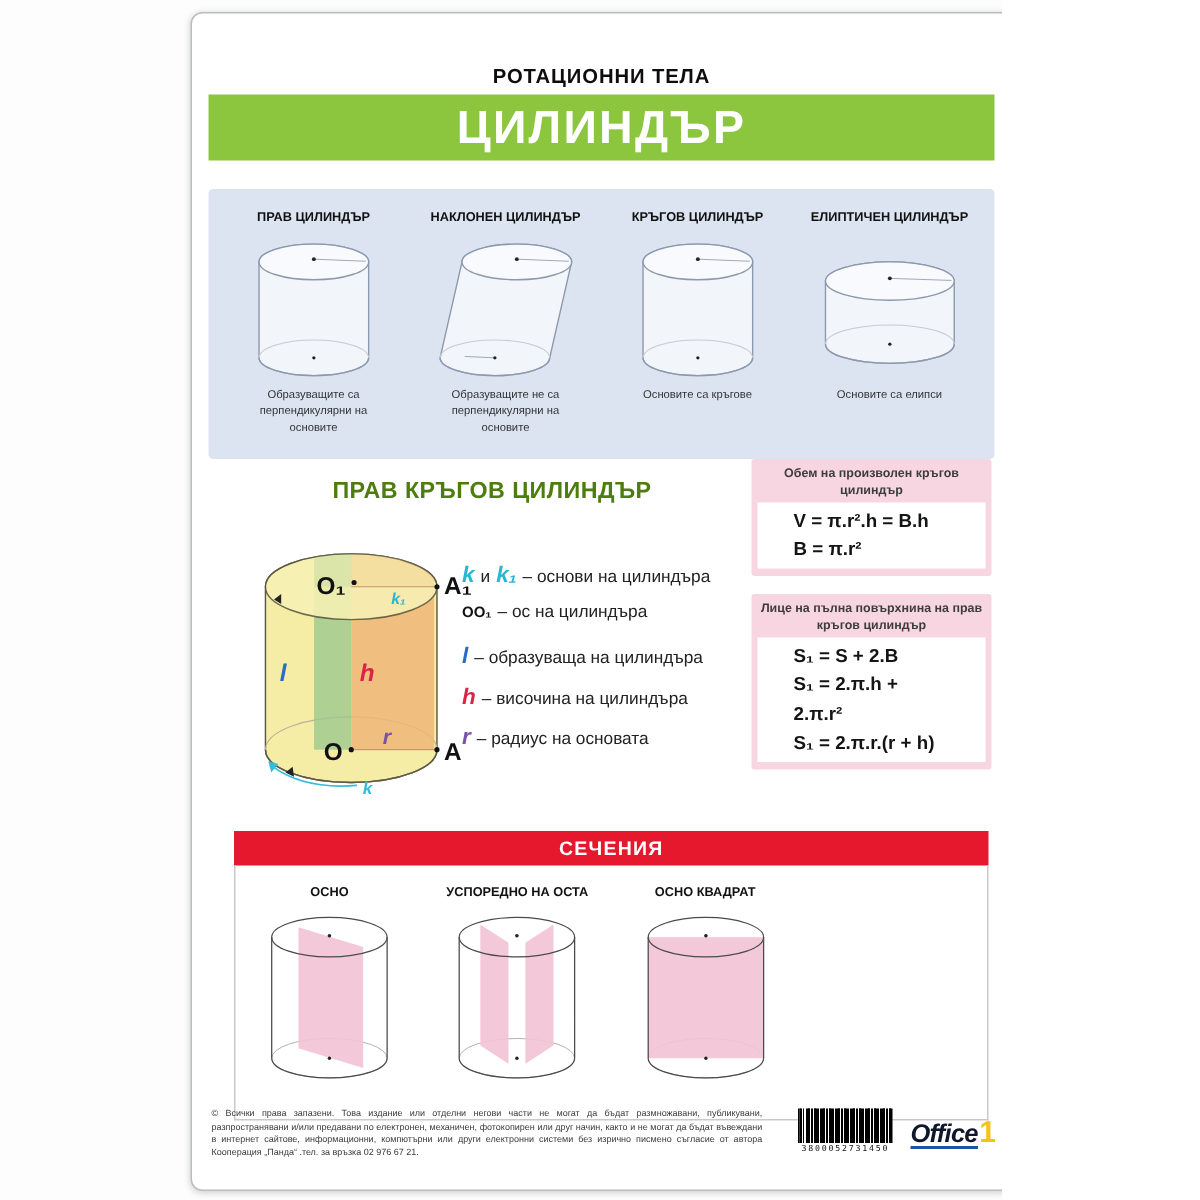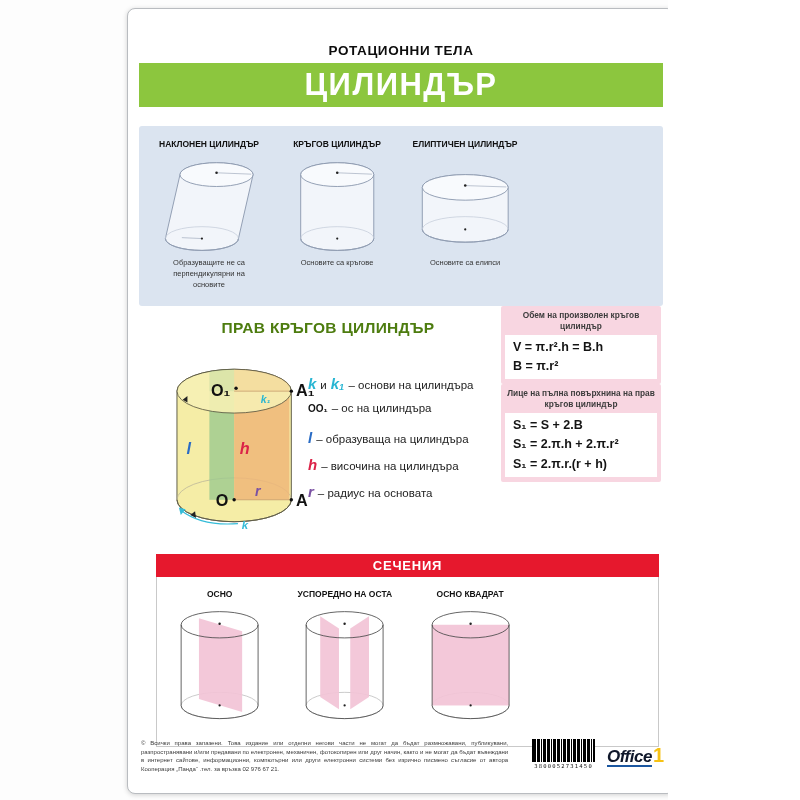--- a/index.html
+++ b/index.html
@@ -21,24 +21,24 @@
   .main-heading{position:absolute;left:20px;top:310px;width:360px;text-align:center;
                 font-size:15.5px;font-weight:bold;letter-spacing:.3px;color:#4d7c0f;}
   .diagram{position:absolute;left:28px;top:344px;width:162px;height:184px;}
   .legend{position:absolute;left:180px;top:366px;width:196px;}
   .legend-row{height:18.5px;margin-bottom:8.5px;font-size:11.5px;color:#222;display:flex;align-items:baseline;gap:4px;white-space:nowrap;}
   .sym{font-weight:bold;font-style:italic;font-size:15px;}
   .sym-upright{font-weight:bold;font-style:normal;font-size:10px;color:#111;}
   .teal{color:#29b6d3;} .blue{color:#2a6cc5;} .crimson{color:#db2348;} .purple{color:#7b52a3;}
   .legend-mid{font-size:11.5px;color:#222;}
   
-  .formula-col{position:absolute;left:373px;top:297px;width:160px;display:flex;flex-direction:column;gap:0;}
+  .formula-col{position:absolute;left:373px;top:297px;width:160px;display:flex;flex-direction:column;gap:12px;}
   .fbox{background:#f8d6e1;border-radius:2px;padding:4px 4px 5px;box-sizing:border-box;}
   .fbox-title{font-size:8.3px;font-weight:bold;color:#3c3c3c;text-align:center;line-height:1.3;margin-bottom:3px;padding:0 2px;}
-  .fbox-body{background:#fff;padding:3px 8px;font-size:12.5px;font-weight:bold;color:#141414;line-height:1.55;}
+  .fbox-body{background:#fff;padding:3px 24px;font-size:12.5px;font-weight:bold;color:#141414;line-height:1.55;}
   .fbox-body.center{text-align:center;}
   
   .sections{position:absolute;left:28px;top:545px;width:503px;}
   .sections-banner{background:#e6182d;color:#fff;text-align:center;font-weight:bold;font-size:13px;
                    height:23px;line-height:23px;letter-spacing:.8px;}
   .sections-body{border:1px solid #c9c9c9;border-top:none;height:170px;display:grid;
                  grid-template-columns:repeat(4,1fr);padding-top:12px;box-sizing:border-box;}
   .section-col{display:flex;flex-direction:column;align-items:center;}
   .section-label{font-size:8.5px;font-weight:bold;color:#111;margin-bottom:7px;}
   .section-fig{height:122px;}
@@ -64,20 +64,33 @@
  <div class="sheet">
 
   <div class="kicker">РОТАЦИОННИ ТЕЛА</div>
 
   <div class="banner">
     <span>ЦИЛИНДЪР</span>
   </div>
 
   <div class="types-panel">
 
+    <div class="type-col">
+      <div class="type-title">ПРАВ ЦИЛИНДЪР</div>
+      <svg class="type-fig" viewBox="0 0 110 104">
+        <path d="M15,16 A40,13 0 1,1 95,16 L95,86 A40,13 0 0,1 15,86 Z" fill="#f2f5fa" stroke="#8b98ae" stroke-width="1"></path>
+        <ellipse cx="55" cy="86" rx="40" ry="13" fill="none" stroke="#c3cbd8" stroke-width="0.8"></ellipse>
+        <path d="M15,86 A40,13 0 0,0 95,86" fill="none" stroke="#8b98ae" stroke-width="1"></path>
+        <ellipse cx="55" cy="16" rx="40" ry="13" fill="#f8fafd" stroke="#8b98ae" stroke-width="1"></ellipse>
+        <line x1="55" y1="14" x2="93" y2="15.5" stroke="#9aa5b8" stroke-width="0.7"></line>
+        <circle cx="55" cy="14" r="1.4" fill="#222"></circle>
+            <circle cx="55" cy="86" r="1.2" fill="#222"></circle>
+      </svg>
+      <div class="type-caption">Образуващите са перпендикулярни на основите</div>
+    </div>
 
     <div class="type-col">
       <div class="type-title">НАКЛОНЕН ЦИЛИНДЪР</div>
       <svg class="type-fig" viewBox="0 0 110 104">
         <path d="M23,16 A40,13 0 1,1 103,16 L87,86 A40,13 0 0,1 7,86 Z" fill="#f2f5fa" stroke="#8b98ae" stroke-width="1"></path>
         <ellipse cx="47" cy="86" rx="40" ry="13" fill="none" stroke="#c3cbd8" stroke-width="0.8"></ellipse>
         <path d="M7,86 A40,13 0 0,0 87,86" fill="none" stroke="#8b98ae" stroke-width="1"></path>
         <ellipse cx="63" cy="16" rx="40" ry="13" fill="#f8fafd" stroke="#8b98ae" stroke-width="1"></ellipse>
         <line x1="63" y1="14" x2="101" y2="15.5" stroke="#9aa5b8" stroke-width="0.7"></line>
         <line x1="47" y1="86" x2="25" y2="85" stroke="#9aa5b8" stroke-width="0.7"></line>

